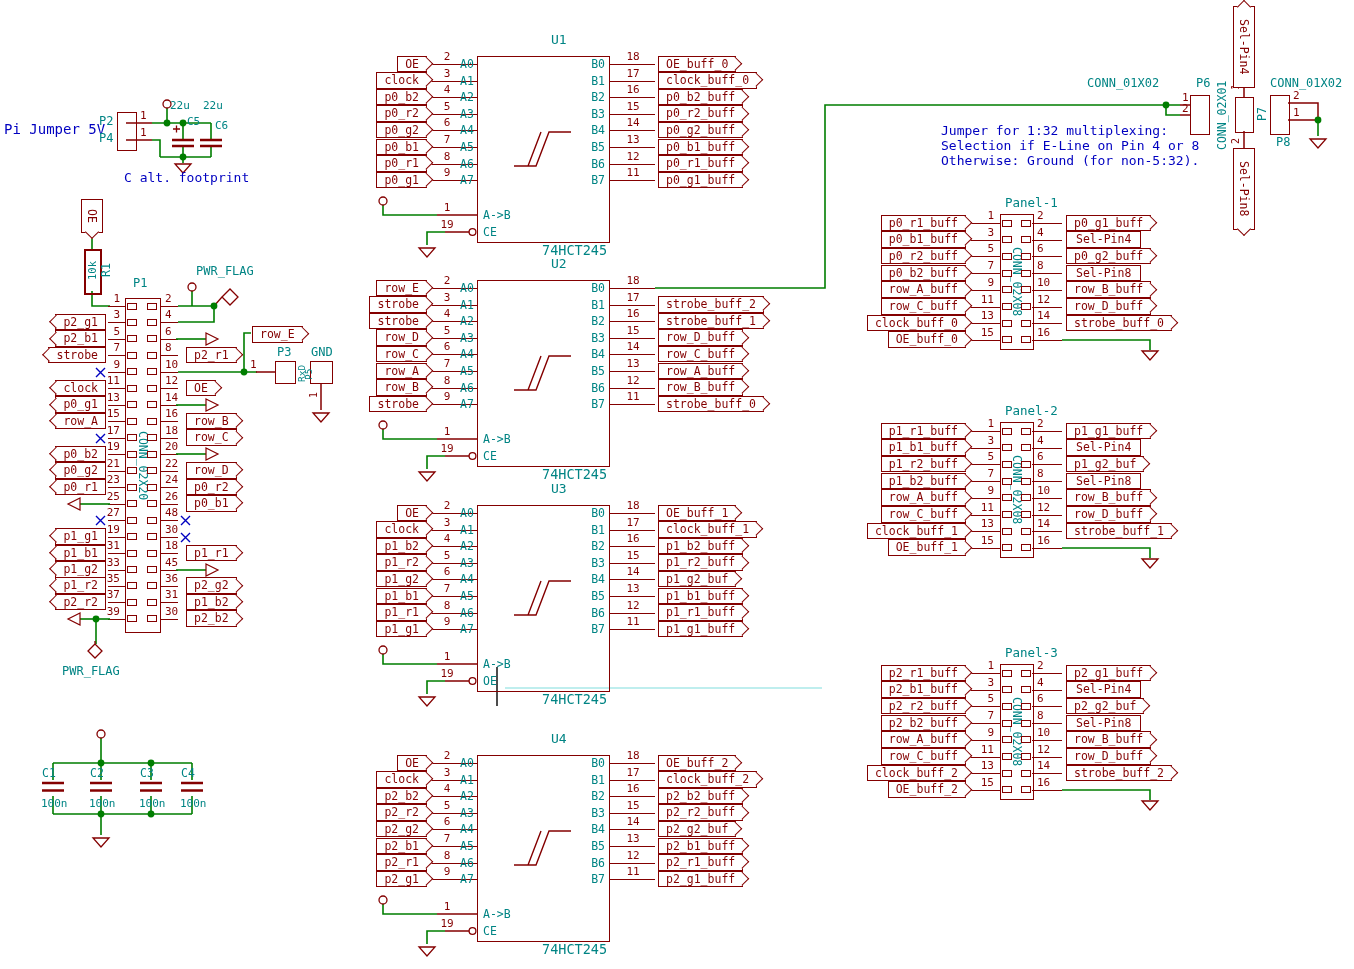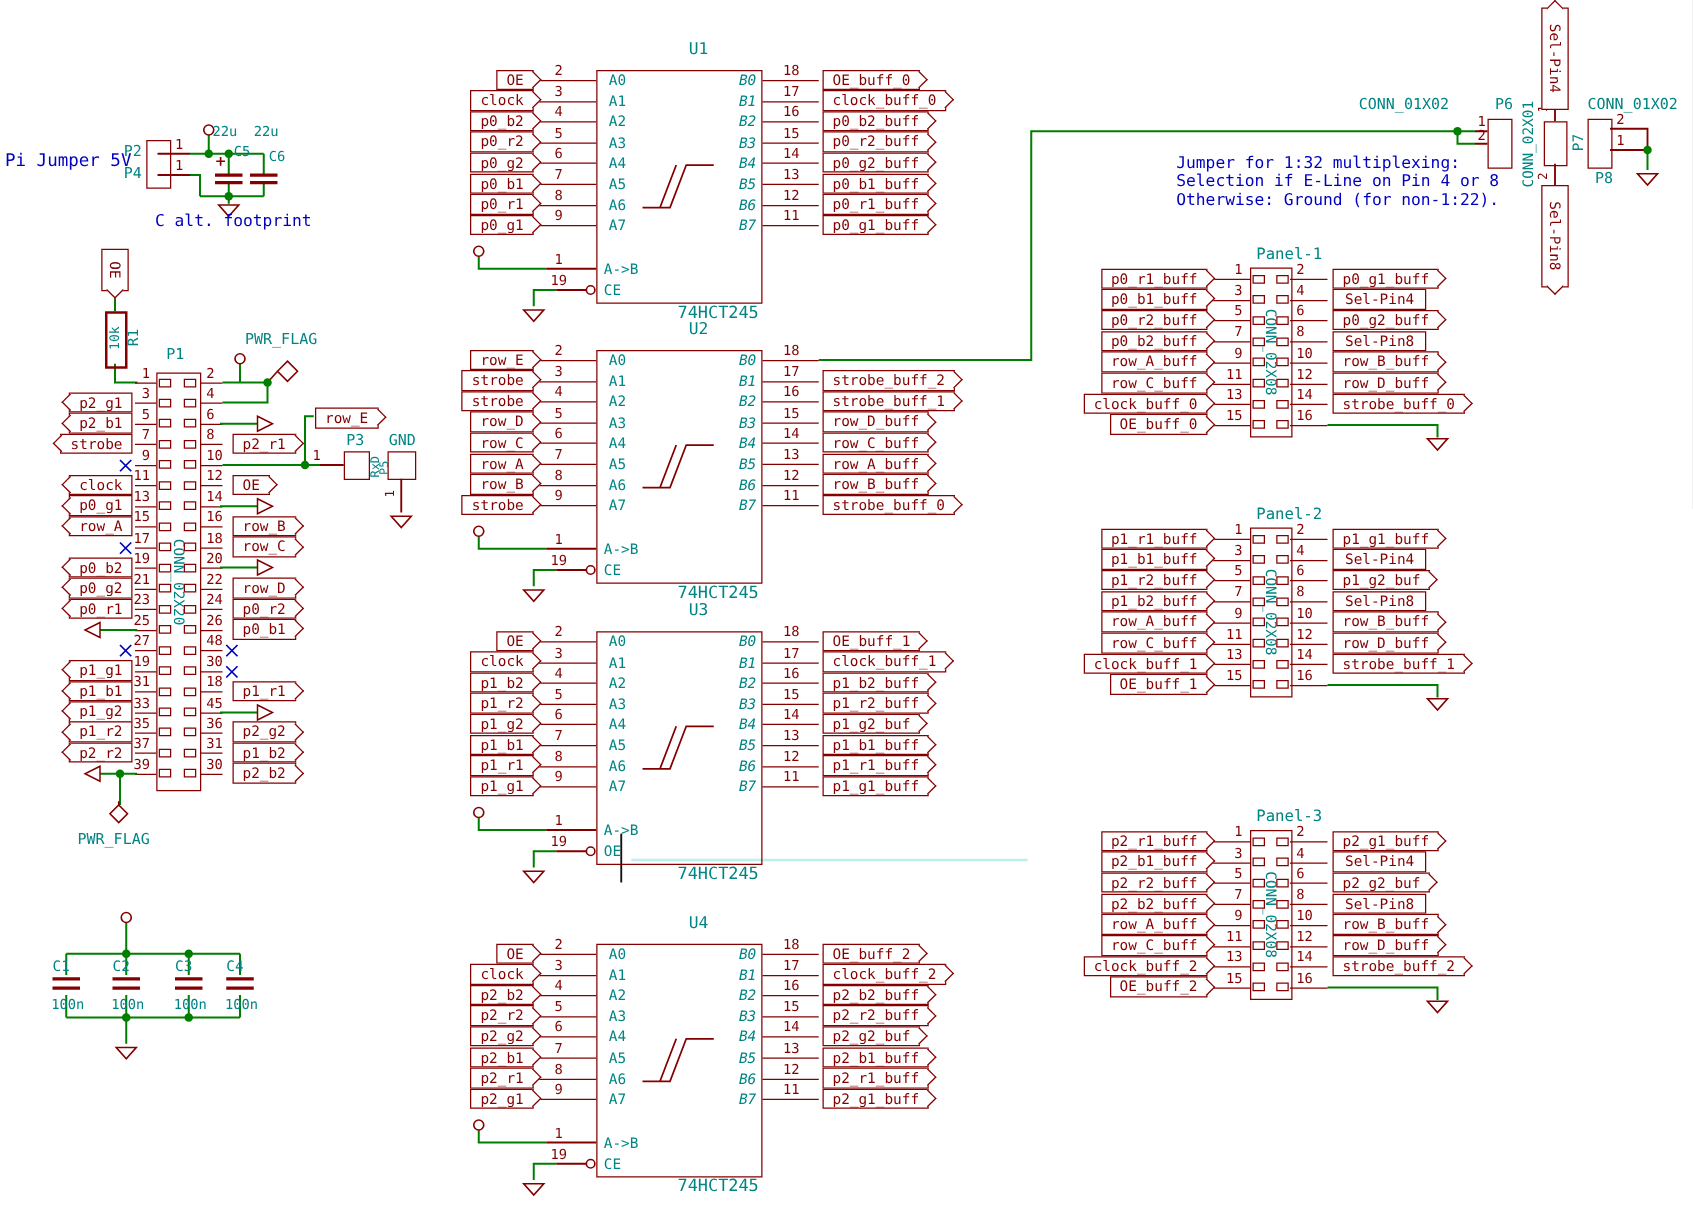--- a/index.html
+++ b/index.html
@@ -57,24 +57,24 @@
   .ic{position:absolute;left:0;width:1354px;height:0;top:calc(var(--oy)*1px);}
   .u1{--oy:0;} .u2{--oy:224;} .u3{--oy:449;} .u4{--oy:699;}
   .ic .icbox{left:477px;top:56px;width:131px;height:185px;border-width:1.7px;}
   .ic .icref{left:551px;top:33px;font-size:13px;}
   .ic .icpart{left:542px;top:243px;font-size:13.5px;}
   .ic .row{top:calc(64px + var(--i)*16.6px);}
   .ic .crow-a{top:215px;} .ic .crow-b{top:232px;}
   .ic .lrow .tag{right:927px;}
   .ic .lrow .num{left:434px;width:26px;text-align:center;}
   .ic .lrow .wire{left:427px;width:50px;}
-  .ic .lrow .pname{left:487px;text-align:right;}
+  .ic .lrow .pname{left:460px;text-align:right;}
   .ic .rrow .num{left:618px;width:30px;text-align:center;}
   .ic .rrow .wire{left:610px;width:45px;}
-  .ic .rrow .pname{left:555px;width:50px;text-align:right;font-style:italic;}
+  .ic .rrow .pname{left:555px;width:50px;text-align:right;}
   .ic .rrow .tag{left:658px;}
   .ic .crow-a .num,.ic .crow-b .num{left:434px;width:26px;text-align:center;}
   .ic .crow-a .pname,.ic .crow-b .pname{left:483px;}
 
   
   #p1 .row{top:calc(306px + var(--i)*16.47px);}
   #p1 .lcol .tag{right:1248px;}
   #p1 .lcol .num{left:88px;width:32px;text-align:right;}
   #p1 .lcol .wire{left:108px;width:17px;border-top-width:1.4px;}
   #p1 .lcol .mark{left:127px;}
@@ -1313,21 +1313,21 @@
         <div class="row c8" data-kind="none" style="--i: 7;">
           <span class="num">16</span>
           <span class="wire"></span>
           <span class="mark"></span>
         </div>
       </div>
   </div>
 
   <div class="txt t-blue f13" style="left:941px;top:124px;">Jumper for 1:32 multiplexing:</div>
   <div class="txt t-blue f13" style="left:941px;top:139px;">Selection if E-Line on Pin 4 or 8</div>
-  <div class="txt t-blue f13" style="left:941px;top:154px;">Otherwise: Ground (for non-1:22).</div>
+  <div class="txt t-blue f13" style="left:941px;top:154px;">Otherwise: Ground (for non-5:32).</div>
 
   <div class="txt t-teal f12" style="left:1087px;top:77px;">CONN_01X02</div>
   <div class="txt t-teal f12" style="left:1196px;top:77px;">P6</div>
   <div class="box" style="left:1190px;top:95px;width:18px;height:38px;border-width:1.5px;"></div>
   <div class="txt t-red f11" style="left:1182px;top:92px;">1</div>
   <div class="txt t-red f11" style="left:1182px;top:103px;">2</div>
 
   <div class="vtag pt-u" style="left:1233px;top:6px;height:80px;">
       <span class="vtext">Sel-Pin4</span>
     </div>

